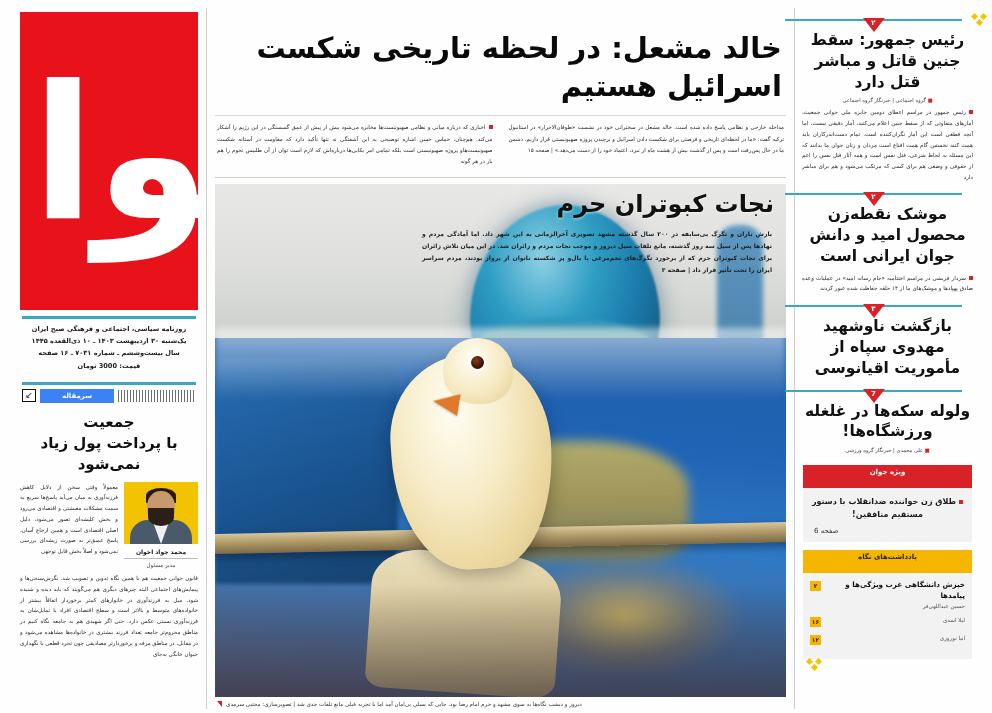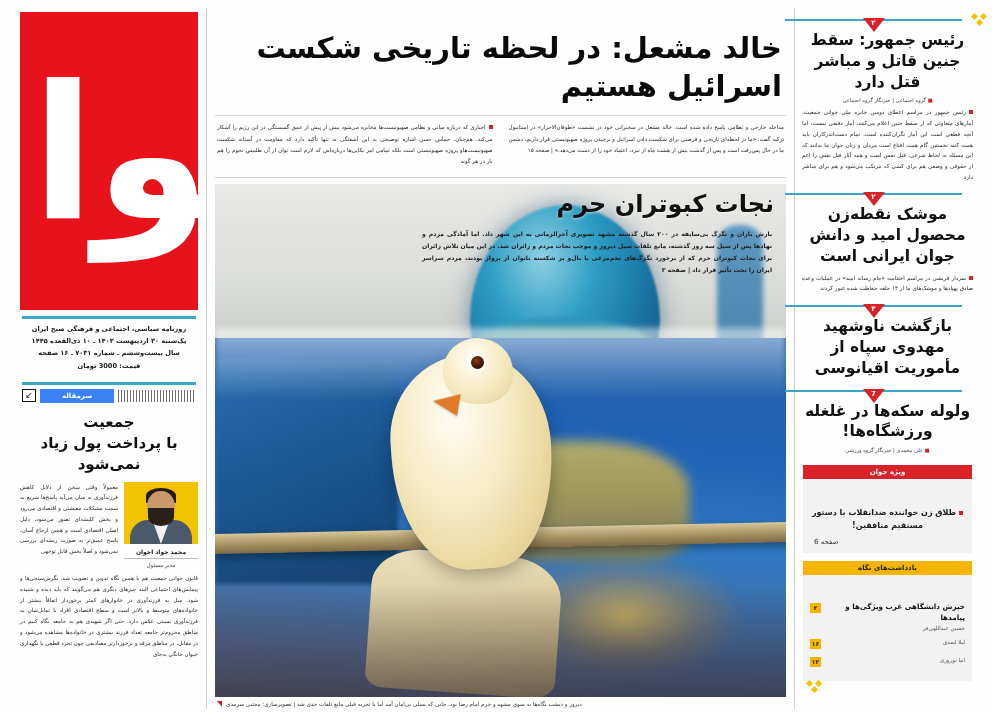--- a/index.html
+++ b/index.html
@@ -67,24 +67,24 @@
   .side-byline b { color: #d92128; }
   .side-body {
     font-size: 5.6px; line-height: 1.92; color: #2a2a2a;
     text-align: justify; padding: 0 3px; letter-spacing: 0.02px;
   }
   .sq { display: inline-block; width: 4px; height: 4px; background: #d92128; margin-left: 3px; }
 
   .boxed { background: #f2f2f2; margin: 8px 4px 0 4px; padding: 0 0 7px 0; }
   .box-label {
     background: #d92128; color: #fff; font-size: 7px; font-weight: bold;
-    text-align: center; padding: 3px 0 3px 0; letter-spacing: .5px;
+    text-align: center; padding: 3px 0 12px 0; letter-spacing: .5px;
   }
   .box-label.yellow { background: #f5b500; color: #222; }
-  .box-body { padding: 7px 7px 0 7px; margin-top: 20px; }
+  .box-body { padding: 7px 7px 0 7px; }
   .vj-item { font-size: 8px; line-height: 1.65; text-align: center; color: #1a1a1a; font-weight: bold; }
   .vj-page { font-size: 7px; color: #333; text-align: left; margin-top: 6px; padding-left: 4px; }
 
   .note { display: flex; gap: 4px; align-items: flex-start; margin-bottom: 7px; }
   .note-num {
     flex: 0 0 11px; background: #f5b500; color: #222; font-size: 6px;
     font-weight: bold; text-align: center; line-height: 10px; height: 10px; margin-top: 1px;
   }
   .note-txt { flex: 1; text-align: right; }
   .note-title { font-size: 7.2px; line-height: 1.5; color: #111; font-weight: bold; }

